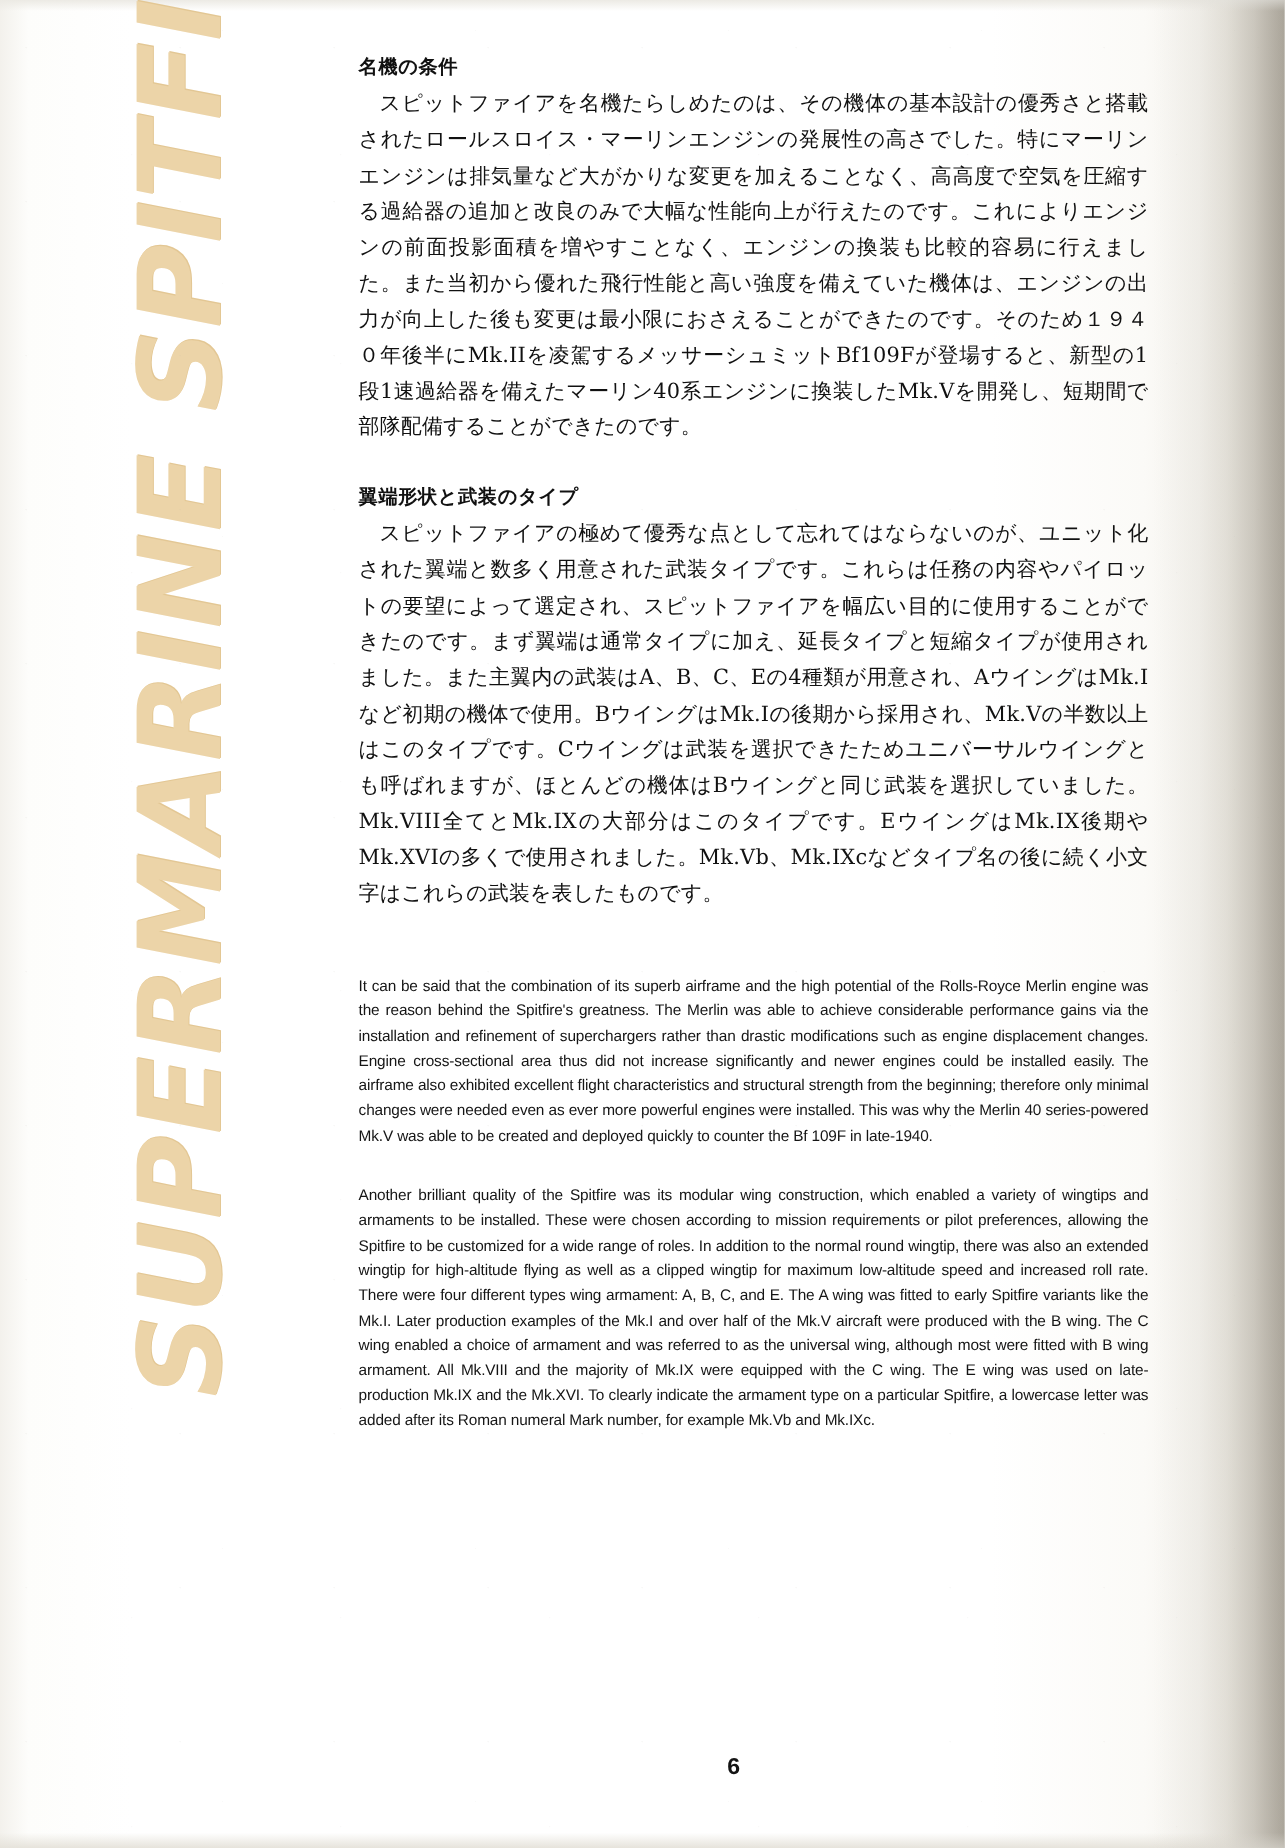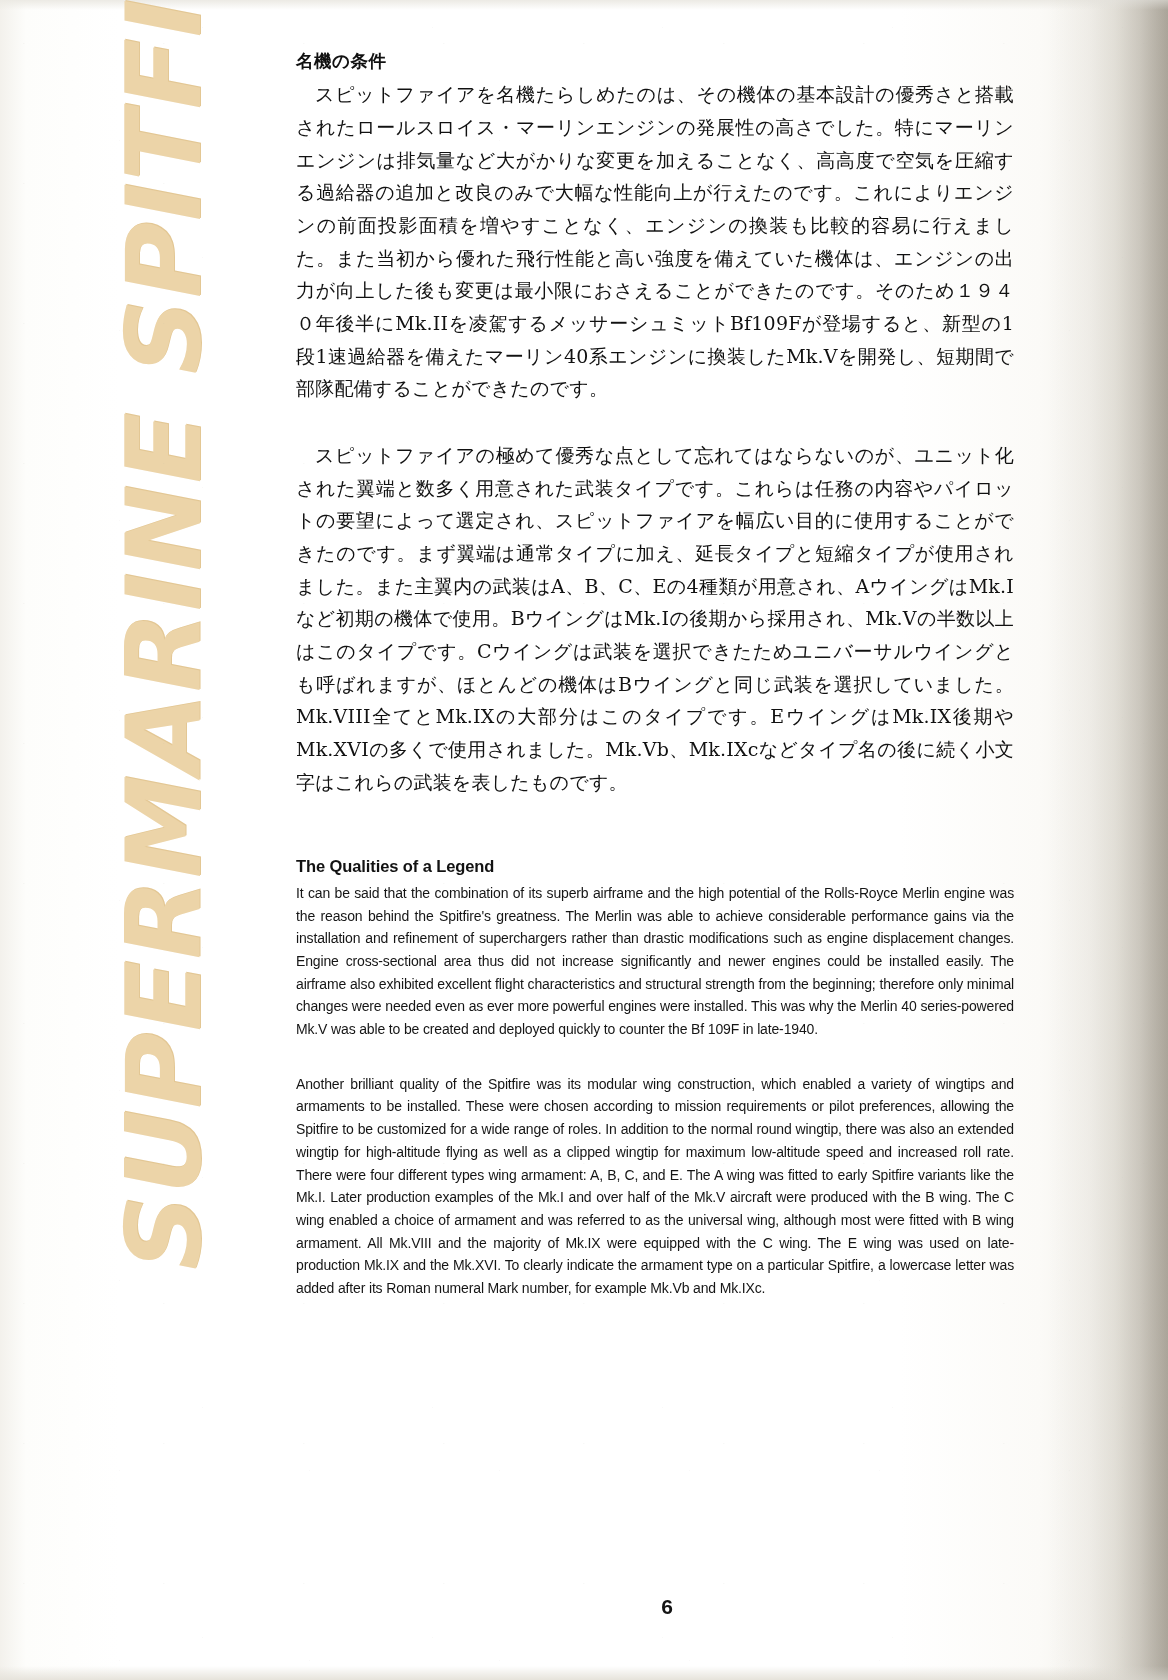--- a/index.html
+++ b/index.html
@@ -73,21 +73,21 @@
     letter-spacing: 1px;
     line-height: 1;
     color: #ecd4a8;
     white-space: nowrap;
     text-shadow: 1px 1px 0 #e3c794;
   }
 
   
   .content {
     position: absolute;
-    left: 296px;
+    left: 326px;
     top: 48px;
     width: 718px;
   }
 
   .jp-heading {
     font-family: "DejaVu Sans", sans-serif;
     font-weight: bold;
     font-size: 17.5px;
     line-height: 1.5;
     color: #111;
@@ -165,25 +165,25 @@
   </div>
 
   <div class="content">
 
     <div class="block-jp-1">
       <h2 class="jp-heading">名機の条件</h2>
       <p class="jp-para">スピットファイアを名機たらしめたのは、その機体の基本設計の優秀さと搭載されたロールスロイス・マーリンエンジンの発展性の高さでした。特にマーリンエンジンは排気量など大がかりな変更を加えることなく、高高度で空気を圧縮する過給器の追加と改良のみで大幅な性能向上が行えたのです。これによりエンジンの前面投影面積を増やすことなく、エンジンの換装も比較的容易に行えました。また当初から優れた飛行性能と高い強度を備えていた機体は、エンジンの出力が向上した後も変更は最小限におさえることができたのです。そのため１９４０年後半にMk.IIを凌駕するメッサーシュミットBf109Fが登場すると、新型の1段1速過給器を備えたマーリン40系エンジンに換装したMk.Vを開発し、短期間で部隊配備することができたのです。</p>
     </div>
 
     <div class="block-jp-2">
+      <h2 class="jp-heading">翼端形状と武装のタイプ</h2>
       <p class="jp-para">スピットファイアの極めて優秀な点として忘れてはならないのが、ユニット化された翼端と数多く用意された武装タイプです。これらは任務の内容やパイロットの要望によって選定され、スピットファイアを幅広い目的に使用することができたのです。まず翼端は通常タイプに加え、延長タイプと短縮タイプが使用されました。また主翼内の武装はA、B、C、Eの4種類が用意され、AウイングはMk.Iなど初期の機体で使用。BウイングはMk.Iの後期から採用され、Mk.Vの半数以上はこのタイプです。Cウイングは武装を選択できたためユニバーサルウイングとも呼ばれますが、ほとんどの機体はBウイングと同じ武装を選択していました。Mk.VIII全てとMk.IXの大部分はこのタイプです。EウイングはMk.IX後期やMk.XVIの多くで使用されました。Mk.Vb、Mk.IXcなどタイプ名の後に続く小文字はこれらの武装を表したものです。</p>
     </div>
 
     <div class="en-block">
-      <h2 class="en-heading">The Qualities of a Legend</h2>
       <p class="en-para">It can be said that the combination of its superb airframe and the high potential of the Rolls-Royce Merlin engine was the reason behind the Spitfire's greatness. The Merlin was able to achieve considerable performance gains via the installation and refinement of superchargers rather than drastic modifications such as engine displacement changes. Engine cross-sectional area thus did not increase significantly and newer engines could be installed easily. The airframe also exhibited excellent flight characteristics and structural strength from the beginning; therefore only minimal changes were needed even as ever more powerful engines were installed. This was why the Merlin 40 series-powered Mk.V was able to be created and deployed quickly to counter the Bf 109F in late-1940.</p>
     </div>
 
     <div class="en-block en-block-2">
       <p class="en-para">Another brilliant quality of the Spitfire was its modular wing construction, which enabled a variety of wingtips and armaments to be installed. These were chosen according to mission requirements or pilot preferences, allowing the Spitfire to be customized for a wide range of roles. In addition to the normal round wingtip, there was also an extended wingtip for high-altitude flying as well as a clipped wingtip for maximum low-altitude speed and increased roll rate. There were four different types wing armament: A, B, C, and E. The A wing was fitted to early Spitfire variants like the Mk.I. Later production examples of the Mk.I and over half of the Mk.V aircraft were produced with the B wing. The C wing enabled a choice of armament and was referred to as the universal wing, although most were fitted with B wing armament. All Mk.VIII and the majority of Mk.IX were equipped with the C wing. The E wing was used on late-production Mk.IX and the Mk.XVI. To clearly indicate the armament type on a particular Spitfire, a lowercase letter was added after its Roman numeral Mark number, for example Mk.Vb and Mk.IXc.</p>
     </div>
 
   </div>
 
   <div class="page-number">6</div>

